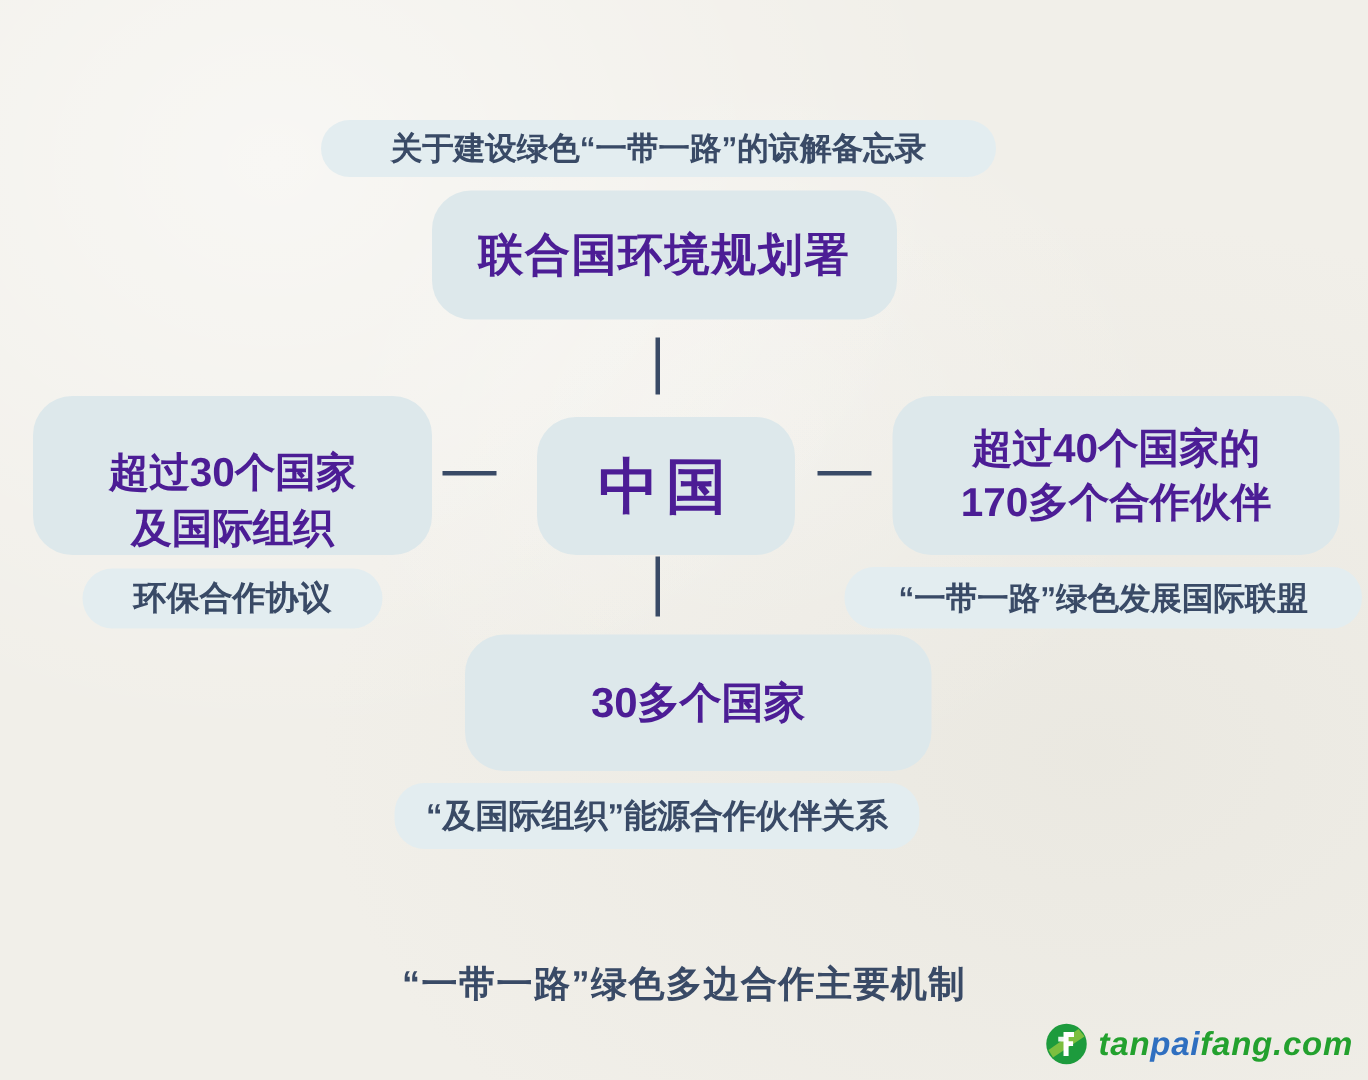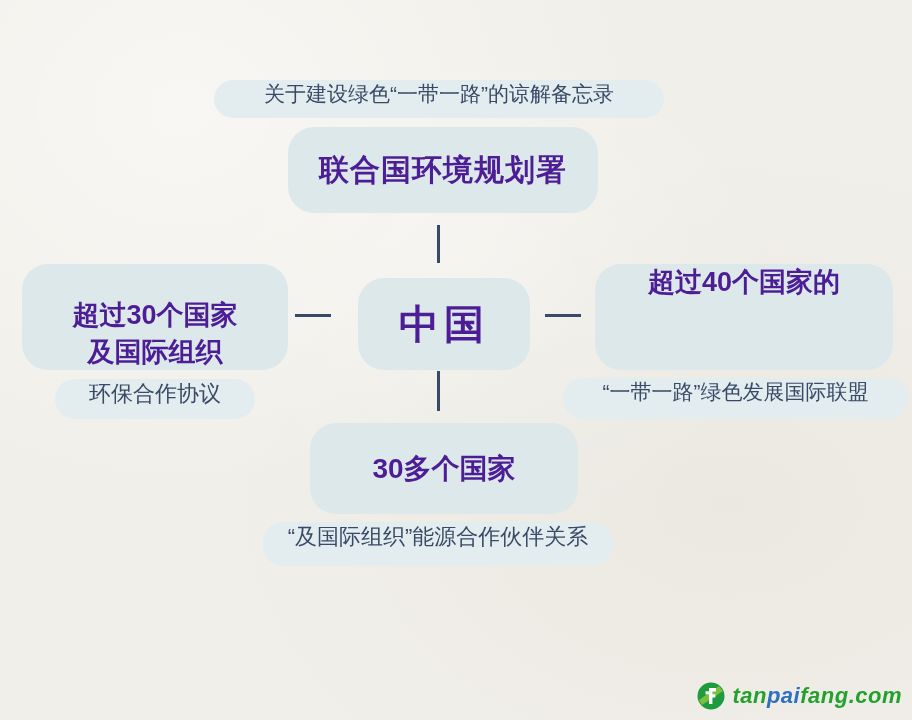--- a/index.html
+++ b/index.html
@@ -28,41 +28,42 @@
     justify-content: center;
     text-align: center;
     color: #4c1d95;
     font-weight: bold;
   }
   .pill {
     position: absolute;
     background: #e3edf0;
     border-radius: 20px;
     display: flex;
+    align-items: center;
     justify-content: center;
     text-align: center;
     color: #394a66;
-    font-weight: 400;
+    font-weight: 700;
   }
   .line { position: absolute; background: #394a66; }
   .line.v { width: 3px; }
   .line.h { height: 3px; }
 
   .top-note   { left: 214px; top: 80px;  width: 450px; height: 38px; font-size: 21px; }
   .unep-box   { left: 288px; top: 127px; width: 310px; height: 86px; font-size: 30px; letter-spacing: 1px; }
   .vline-top  { left: 437px; top: 225px; height: 38px; }
   .left-box   { left: 22px;  top: 264px; width: 266px; height: 106px; font-size: 27px; line-height: 1.35; justify-content: flex-end; }
   .china-box  { left: 358px; top: 278px; width: 172px; height: 92px;  font-size: 40px; letter-spacing: 5px; font-weight: 800; }
-  .right-box  { left: 595px; top: 264px; width: 298px; height: 106px; font-size: 27px; line-height: 1.35; justify-content: space-between; }
+  .right-box  { left: 595px; top: 264px; width: 298px; height: 106px; font-size: 27px; line-height: 1.35; }
   .dash-left  { left: 295px; top: 314px; width: 36px; }
   .dash-right { left: 545px; top: 314px; width: 36px; }
   .left-note  { left: 55px;  top: 379px; width: 200px; height: 40px; font-size: 22px; }
   .right-note { left: 563px; top: 378px; width: 345px; height: 41px; font-size: 21px; }
   .vline-bot  { left: 437px; top: 371px; height: 40px; }
-  .bottom-box { left: 310px; top: 423px; width: 268px; height: 91px; font-size: 28px; }
+  .bottom-box { left: 310px; top: 423px; width: 311px; height: 91px; font-size: 28px; }
   .bottom-note{ left: 263px; top: 522px; width: 350px; height: 44px; font-size: 22px; }
 
   .caption {
     position: absolute;
     left: 0; top: 640px;
     width: 912px;
     text-align: center;
     color: #394a66;
     font-size: 24px;
     font-weight: 600;
@@ -107,36 +108,38 @@
     <span>超过30个国家</span>
     <span>及国际组织</span>
   </div>
 
   <div class="node china-box">
     <span>中国</span>
   </div>
 
   <div class="node right-box">
     <span>超过40个国家的</span>
+    <span>170多个合作伙伴</span>
   </div>
 
   <div class="pill right-note">
     <span>“一带一路”绿色发展国际联盟</span>
   </div>
   <div class="pill left-note">
     <span>环保合作协议</span>
   </div>
 
   <div class="node bottom-box">
     <span>30多个国家</span>
   </div>
   <div class="pill bottom-note">
     <span>“及国际组织”能源合作伙伴关系</span>
   </div>
 
+  <div class="caption">“一带一路”绿色多边合作主要机制</div>
 
   <div class="watermark">
     <span style="display:inline-flex;">
       <svg width="28" height="28" viewBox="0 0 28 28" aria-hidden="true">
         <circle cx="14" cy="14" r="13.5" fill="#1d9b3d"></circle>
         <path d="M2 18 L22 4 L26 9 L5 23 Z" fill="#8dc63f" opacity="0.85"></path>
         <path d="M12 6 h7 v3.4 h-3.6 v2.8 h3 v3.2 h-3 V22 h-3.4 Z" fill="#ffffff"></path>
         <path d="M8.5 9.2 h4 v3.2 h-4 Z" fill="#ffffff" opacity="0.9"></path>
       </svg>
     </span>

